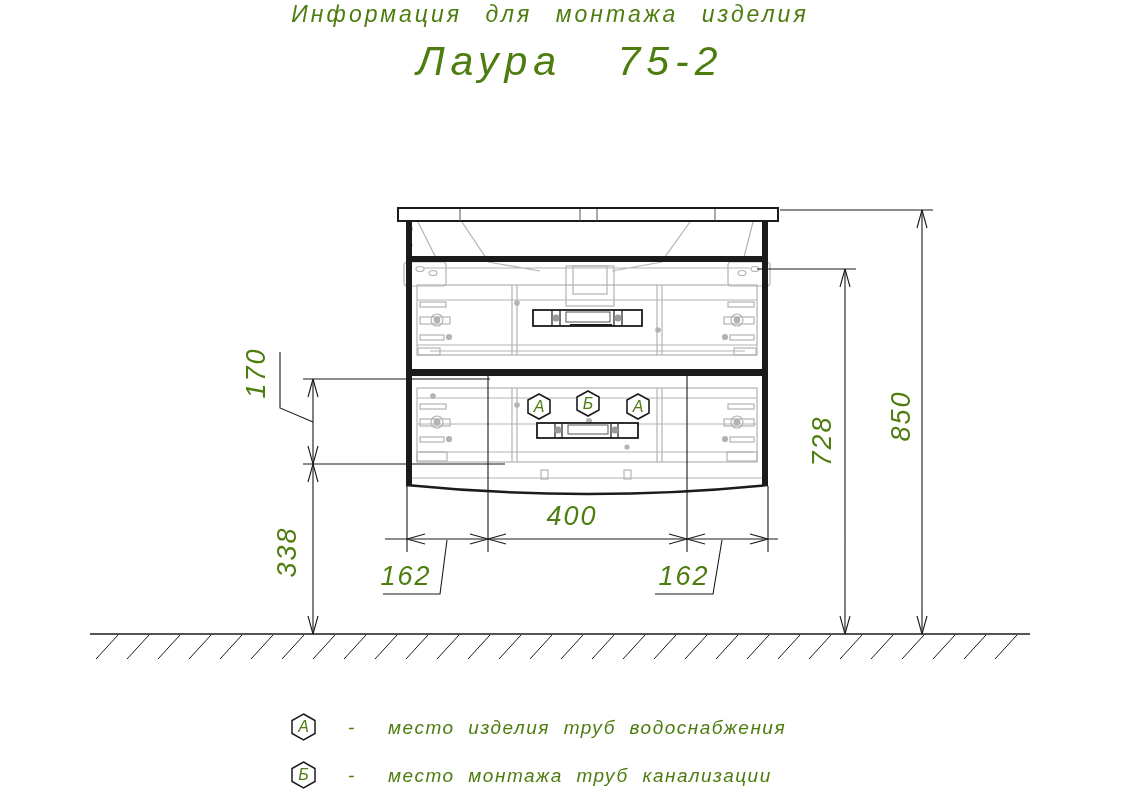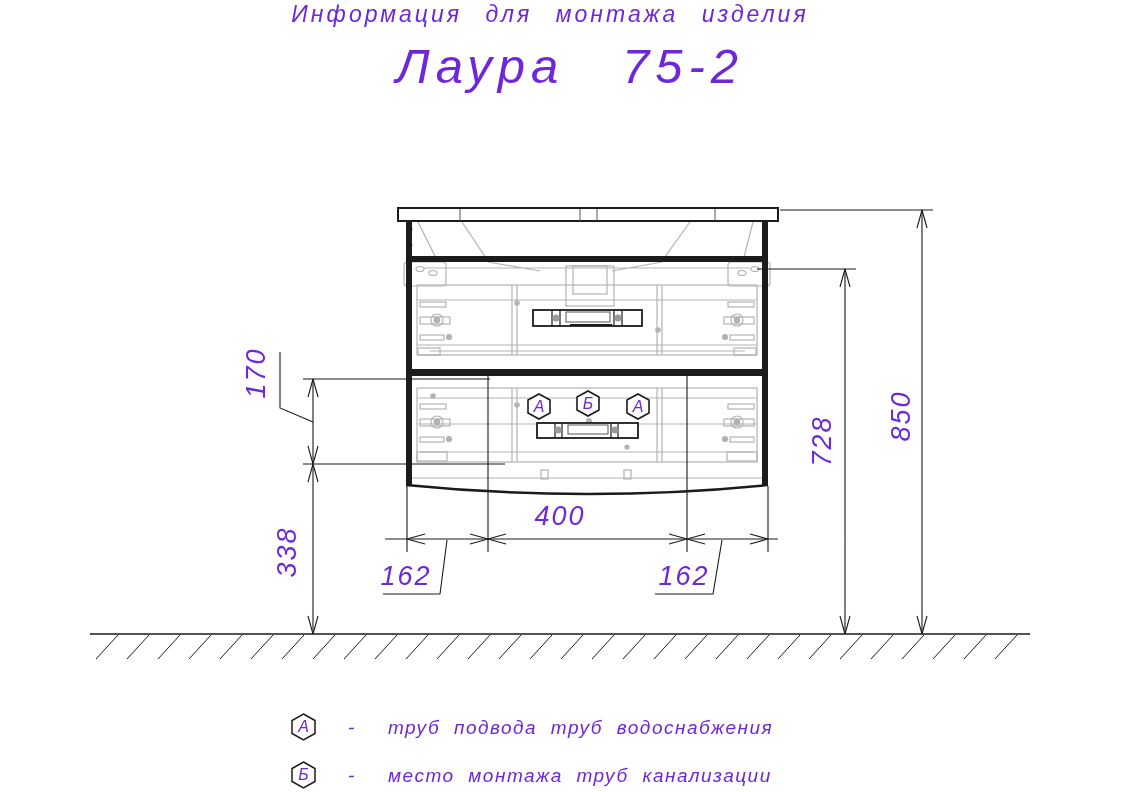--- a/index.html
+++ b/index.html
@@ -1,23 +1,23 @@
 <!DOCTYPE html>
 <html><head>
 <meta charset="utf-8">
 <style>
   html,body{margin:0;padding:0;background:#ffffff;}
   .page{position:relative;width:1122px;height:792px;background:#fff;overflow:hidden;
-        font-family:"Liberation Sans",sans-serif;color:#6d28d9;}
+        font-family:"Liberation Sans",sans-serif;color:#4d7c0f;}
   .abs{position:absolute;}
   svg{display:block;}
   .title-sub{left:250px;top:1px;width:600px;text-align:center;
      font-style:italic;font-size:23px;letter-spacing:3px;word-spacing:14px;white-space:nowrap;}
   .title-main{left:300px;top:38px;width:540px;text-align:center;
-     font-style:italic;font-size:49px;letter-spacing:6px;word-spacing:38px;white-space:nowrap;}
+     font-style:italic;font-size:41px;letter-spacing:6px;word-spacing:38px;white-space:nowrap;}
   .dim{font-style:italic;font-size:27px;letter-spacing:2px;white-space:nowrap;}
   .dim.center{transform:translate(-50%,-50%);}
   .dim.rot{transform:translate(-50%,-50%) rotate(-90deg);}
   .hex{display:flex;align-items:center;justify-content:center;}
   .hex svg{position:absolute;left:0;top:0;}
   .hex span{position:relative;font-style:italic;font-size:16px;line-height:1;}
   .marker{width:24px;height:27px;}
   .legend-sym{width:25px;height:28px;}
   .legend-text{font-style:italic;font-size:19px;letter-spacing:1.5px;word-spacing:7px;white-space:nowrap;}
   .legend-dash{display:inline-block;width:40px;}
@@ -150,21 +150,21 @@
     </g>
 
     <g stroke="#1b1b1b">
       <path d="M90,634 H1030" stroke-width="1.6"></path>
       <path stroke-width="1" d="M96,659l22,-24M127,659l22,-24M158,659l22,-24M189,659l22,-24M220,659l22,-24M251,659l22,-24M282,659l22,-24M313,659l22,-24M344,659l22,-24M375,659l22,-24M406,659l22,-24M437,659l22,-24M468,659l22,-24M499,659l22,-24M530,659l22,-24M561,659l22,-24M592,659l22,-24M623,659l22,-24M654,659l22,-24M685,659l22,-24M716,659l22,-24M747,659l22,-24M778,659l22,-24M809,659l22,-24M840,659l22,-24M871,659l22,-24M902,659l22,-24M933,659l22,-24M964,659l22,-24M995,659l22,-24"></path>
     </g>
   </svg>
 
   <div class="abs dim rot" style="left:256px;top:373px">170</div>
   <div class="abs dim rot" style="left:287px;top:552px">338</div>
-  <div class="abs dim center" style="left:560px;top:516px">400</div>
+  <div class="abs dim center" style="left:572px;top:516px">400</div>
   <div class="abs dim center" style="left:406px;top:576px">162</div>
   <div class="abs dim center" style="left:684px;top:576px">162</div>
   <div class="abs dim rot" style="left:822px;top:441px">728</div>
   <div class="abs dim rot" style="left:901px;top:416px">850</div>
 
   <div class="abs hex marker" style="left:527px;top:393px">
     <svg width="24" height="27" viewBox="0 0 24 27">
         <polygon points="12,1 23,7 23,20 12,26 1,20 1,7" fill="#fff" stroke="#1b1b1b" stroke-width="1.6"></polygon>
       </svg>
     <span>А</span>
@@ -182,21 +182,21 @@
     <span>А</span>
   </div>
 
   <div class="abs hex legend-sym" style="left:291px;top:713px">
     <svg width="25" height="28" viewBox="0 0 25 28">
         <polygon points="12.5,1 24,7.5 24,20.5 12.5,27 1,20.5 1,7.5" fill="#fff" stroke="#1b1b1b" stroke-width="1.5"></polygon>
       </svg>
     <span>А</span>
   </div>
   <div class="abs legend-text" style="left:348px;top:717px">
-    <span class="legend-dash">-</span><span>труб подвода труб водоснабжения</span>
+    <span class="legend-dash">-</span><span>место изделия труб водоснабжения</span>
   </div>
 
   <div class="abs hex legend-sym" style="left:291px;top:761px">
     <svg width="25" height="28" viewBox="0 0 25 28">
         <polygon points="12.5,1 24,7.5 24,20.5 12.5,27 1,20.5 1,7.5" fill="#fff" stroke="#1b1b1b" stroke-width="1.5"></polygon>
       </svg>
     <span>Б</span>
   </div>
   <div class="abs legend-text" style="left:348px;top:765px">
     <span class="legend-dash">-</span><span>место монтажа труб канализации</span>

